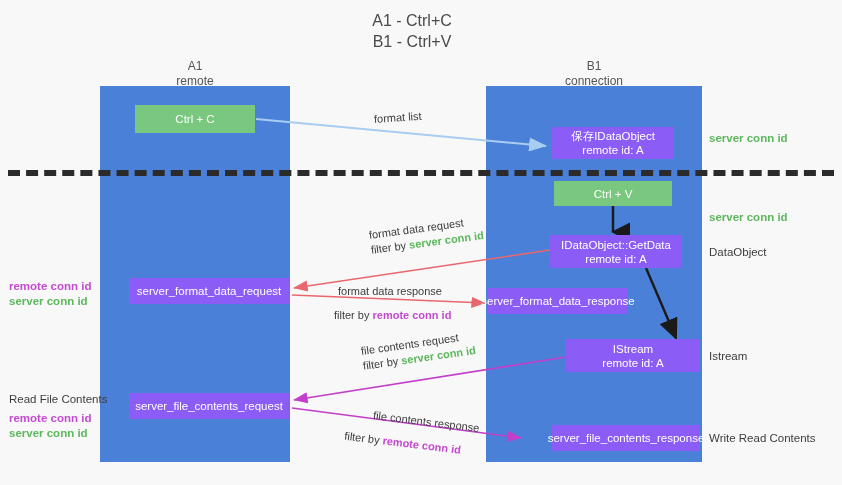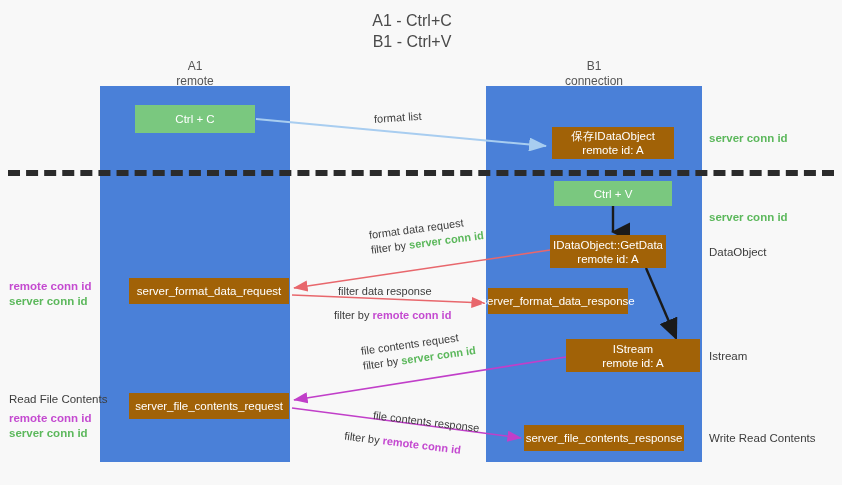--- a/index.html
+++ b/index.html
@@ -34,21 +34,21 @@
   .box{
     box-sizing:border-box;
     display:flex;flex-direction:column;
     align-items:center;justify-content:center;
     color:#ffffff;font-size:11.5px;line-height:14px;
     text-align:center;
     padding:2px 4px;
   }
   .box .l2{display:block;}
   .green{background:#7ac87f;}
-  .orange{background:#a16207;}
+  .orange{background:#8b5cf6;}
 
   
   .side{font-size:11.5px;line-height:15px;}
   .green-t{color:#5cb85c;font-weight:bold;}
   .purple-t{color:#c44ad0;font-weight:bold;}
   .plain-t{color:#3c3c3c;}
 
   
   .edge-lbl{
     font-size:11px;line-height:15px;color:#3c3c3c;
@@ -134,35 +134,35 @@
 
   <div class="abs box orange" style="left:552px;top:127px;width:122px;height:32px;">
     <span>保存IDataObject</span>
     <span class="l2">remote id: A</span>
   </div>
 
   <div class="abs box green" style="left:554px;top:181px;width:118px;height:25px;">
     <span>Ctrl + V</span>
   </div>
 
-  <div class="abs box orange" style="left:550px;top:235px;width:116px;height:33px;">
+  <div class="abs box orange" style="left:550px;top:235px;width:132px;height:33px;">
     <span>IDataObject::GetData</span>
     <span class="l2">remote id: A</span>
   </div>
 
   <div class="abs box orange" style="left:488px;top:288px;width:140px;height:26px;">
     <span>server_format_data_response</span>
   </div>
 
   <div class="abs box orange" style="left:566px;top:339px;width:134px;height:33px;">
     <span>IStream</span>
     <span class="l2">remote id: A</span>
   </div>
 
-  <div class="abs box orange" style="left:524px;top:425px;width:160px;height:26px;justify-content:center;">
+  <div class="abs box orange" style="left:552px;top:425px;width:148px;height:26px;justify-content:center;">
     <span>server_file_contents_response</span>
   </div>
 
   <div class="abs" id="divider"></div>
 
   <div class="abs side green-t" style="left:709px;top:131px;">server conn id</div>
 
   <div class="abs side green-t" style="left:709px;top:210px;">server conn id</div>
 
   <div class="abs side plain-t" style="left:709px;top:245px;">DataObject</div>
@@ -181,21 +181,21 @@
   <div class="abs edge-lbl" style="left:374px;top:112px;transform:rotate(-4deg);transform-origin:left center;">format list</div>
 
   <div class="abs" style="left:368px;top:228px;transform:rotate(-7.5deg);transform-origin:left top;">
     <div class="edge-lbl">format data request</div>
     <div class="edge-lbl">
       <span>filter by </span><b class="green-t">server conn id</b>
     </div>
   </div>
 
   <div class="abs" style="left:338px;top:284px;">
-    <div class="edge-lbl">filter data response</div>
+    <div class="edge-lbl">format data response</div>
     <div class="edge-lbl" style="margin-top:9px;margin-left:-4px;">
       <span>filter by </span><b class="purple-t">remote conn id</b>
     </div>
   </div>
 
   <div class="abs" style="left:360px;top:344px;transform:rotate(-8deg);transform-origin:left top;">
     <div class="edge-lbl">file contents request</div>
     <div class="edge-lbl">
       <span>filter by </span><b class="green-t">server conn id</b>
     </div>

